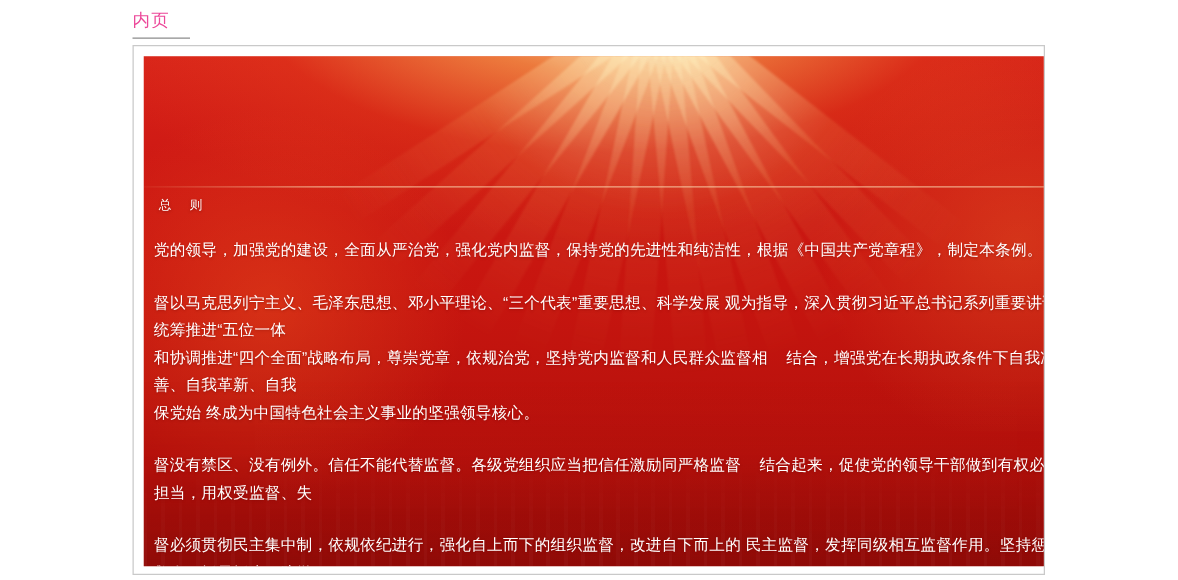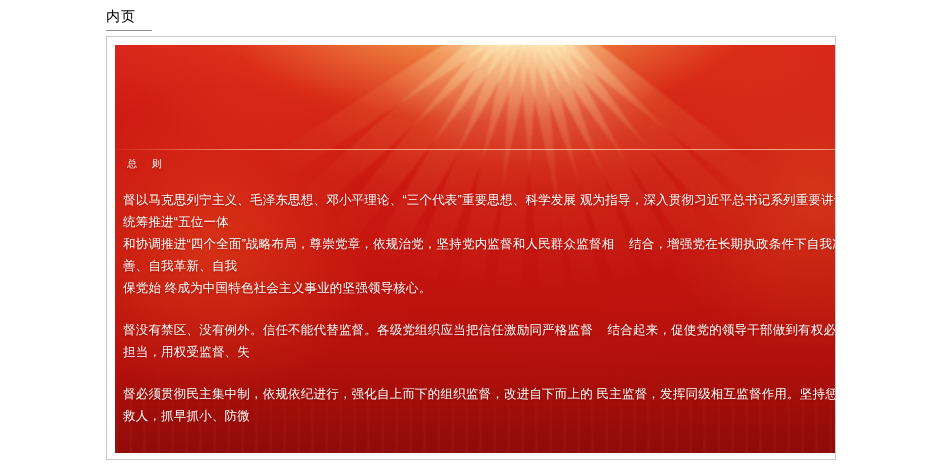--- a/index.html
+++ b/index.html
@@ -17,21 +17,21 @@
 
   
   .page-label-wrap {
     position: absolute;
     left: 106px;
     top: 6px;
     width: 100px;
   }
   .page-label {
     font-size: 14px;
-    color: #000000;
+    color: #ec4899;
     line-height: 20px;
     letter-spacing: 1px;
     padding-bottom: 4px;
   }
   .page-label-rule {
     width: 46px;
     height: 1px;
     background: #8c8c8c;
   }
 
@@ -182,20 +182,21 @@
       <div class="ray" style="transform: rotate(57deg);"></div>
     </div>
 
     <div class="skyline"></div>
 
     <div class="hdr-rule"></div>
 
     <div class="content">
       <div class="sec-title">总  则</div>
 
+      <p class="para">党的领导，加强党的建设，全面从严治党，强化党内监督，保持党的先进性和纯洁性，根据《中国共产党章程》，制定本条例。</p>
       <p class="para">督以马克思列宁主义、毛泽东思想、邓小平理论、“三个代表”重要思想、科学发展 观为指导，深入贯彻习近平总书记系列重要讲话精神，围绕统筹推进“五位一体
 和协调推进“四个全面”战略布局，尊崇党章，依规治党，坚持党内监督和人民群众监督相    结合，增强党在长期执政条件下自我净化、自我完善、自我革新、自我
 保党始 终成为中国特色社会主义事业的坚强领导核心。</p>
       <p class="para">督没有禁区、没有例外。信任不能代替监督。各级党组织应当把信任激励同严格监督    结合起来，促使党的领导干部做到有权必有责、有责要担当，用权受监督、失</p>
       <p class="para">督必须贯彻民主集中制，依规依纪进行，强化自上而下的组织监督，改进自下而上的 民主监督，发挥同级相互监督作用。坚持惩前毖后、治病救人，抓早抓小、防微</p>
 
     </div>
 
   </div>
 </div>

